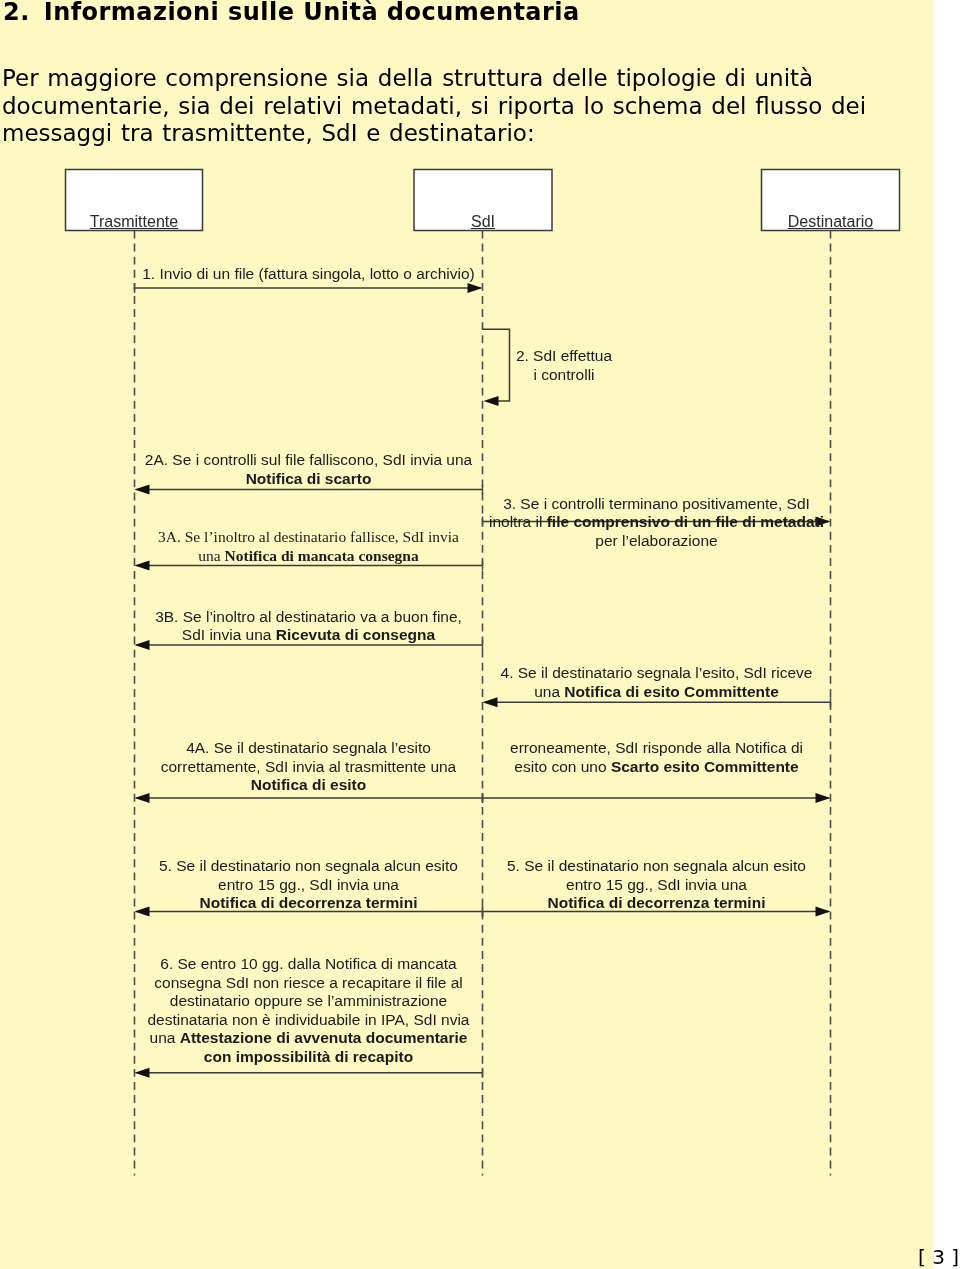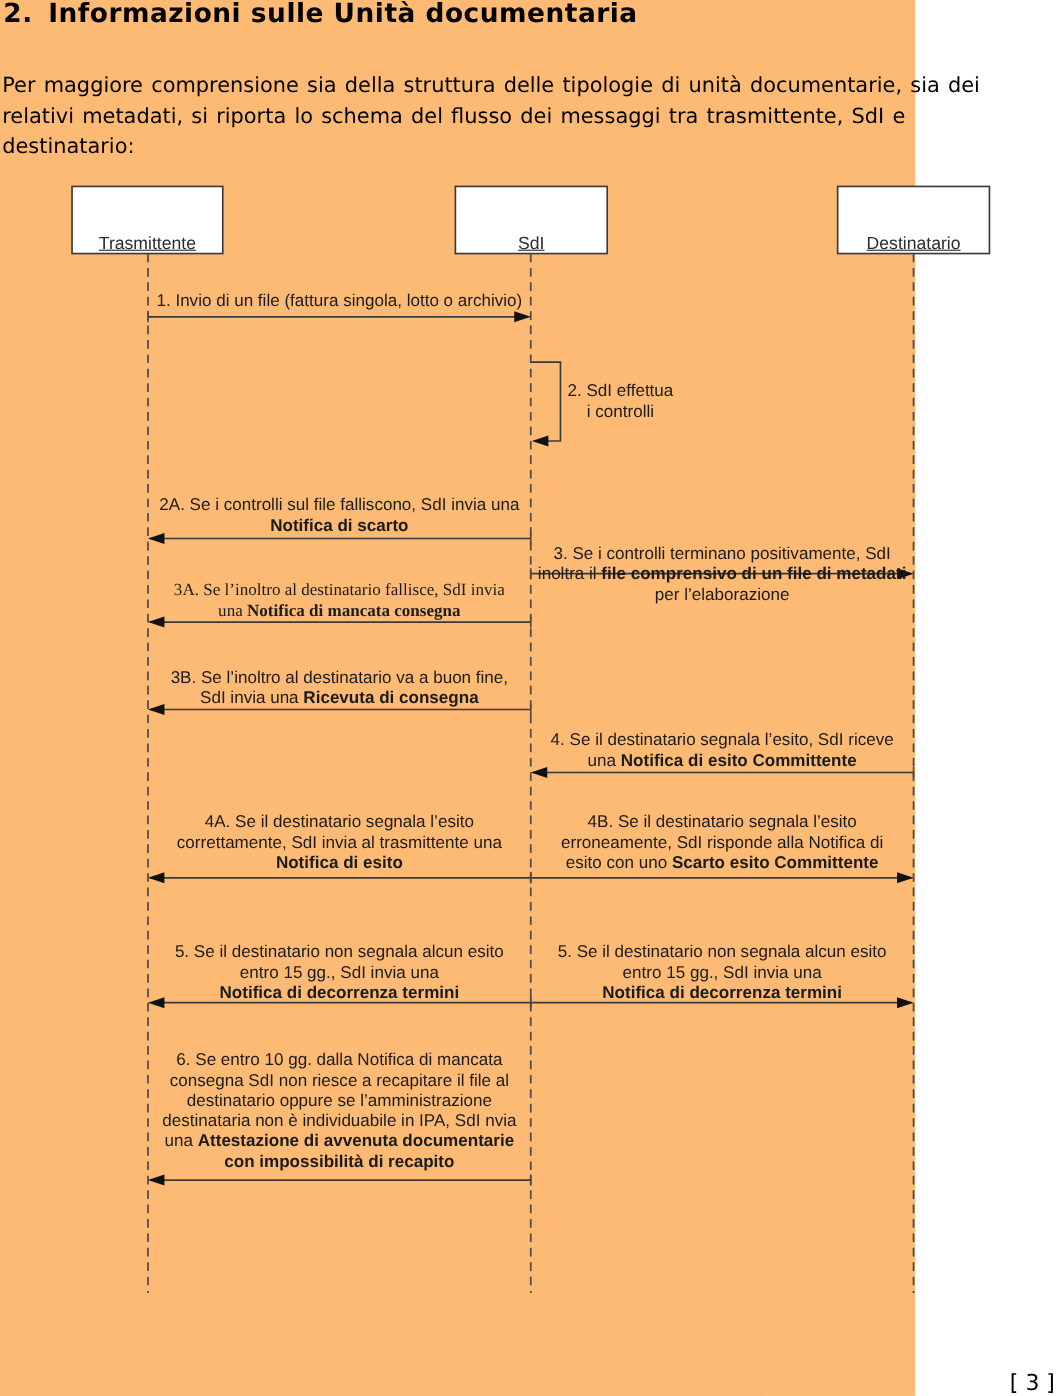--- a/index.html
+++ b/index.html
@@ -1,25 +1,25 @@
 <!DOCTYPE html>
 <html><head>
 <meta charset="utf-8">
 <title>Informazioni sulle Unita documentaria</title>
 <style>
   html,body{margin:0;padding:0;background:#ffffff;}
   body{width:960px;height:1269px;overflow:hidden;font-family:"DejaVu Sans",sans-serif;color:#000;}
-  .page{position:relative;width:796px;height:1269px;background:#fdba74;padding-left:36px;}
+  .page{position:relative;width:934px;height:1269px;background:#fef9c3;}
   .heading,.para,.pagenum,.dtext,.actorbox span{transform:translateZ(0);}
 
   .heading{position:absolute;left:3px;top:0.4px;font-family:"DejaVu Sans",sans-serif;
            font-weight:bold;font-size:24px;line-height:24px;white-space:nowrap;letter-spacing:0.46px;}
 
   .para{position:absolute;left:2px;top:65px;width:930px;font-family:"DejaVu Sans",sans-serif;
-        font-size:19px;line-height:27.7px;text-align:left;word-spacing:1.4px;}
+        font-size:23px;line-height:27.7px;text-align:left;word-spacing:1.4px;}
 
   .hgap{display:inline-block;width:14px;}
   .pagenum{position:absolute;left:918px;top:1244.5px;font-family:"DejaVu Sans",sans-serif;
            font-size:20px;white-space:nowrap;}
 
   
   #diagram{position:absolute;left:0;top:0;width:960px;height:1269px;}
   #diagram svg{position:absolute;left:0;top:0;}
   .dtext{position:absolute;font-family:"Liberation Sans",sans-serif;font-size:15.5px;
          line-height:18.5px;color:#1b1b1b;white-space:nowrap;text-align:center;}
@@ -120,21 +120,20 @@
       <div class="dtext" style="left: 482.5px; width: 348px; top: 664.4px;">
         <div><span>4. Se il destinatario segnala l’esito, SdI riceve</span></div>
         <div><span>una </span><b>Notifica di esito Committente</b></div>
       </div>
       <div class="dtext" style="left: 134.5px; width: 348px; top: 739.4px;">
         <div><span>4A. Se il destinatario segnala l’esito</span></div>
         <div><span>correttamente, SdI invia al trasmittente una</span></div>
         <div><b>Notifica di esito</b></div>
       </div>
       <div class="dtext" style="left: 482.5px; width: 348px; top: 739.4px;">
-        <div><span>4B. Se il destinatario segnala l’esito</span></div>
         <div><span>erroneamente, SdI risponde alla Notifica di</span></div>
         <div><span>esito con uno </span><b>Scarto esito Committente</b></div>
       </div>
       <div class="dtext" style="left: 134.5px; width: 348px; top: 857.2px;">
         <div><span>5. Se il destinatario non segnala alcun esito</span></div>
         <div><span>entro 15 gg., SdI invia una</span></div>
         <div><b>Notifica di decorrenza termini</b></div>
       </div>
       <div class="dtext" style="left: 482.5px; width: 348px; top: 857.2px;">
         <div><span>5. Se il destinatario non segnala alcun esito</span></div>

